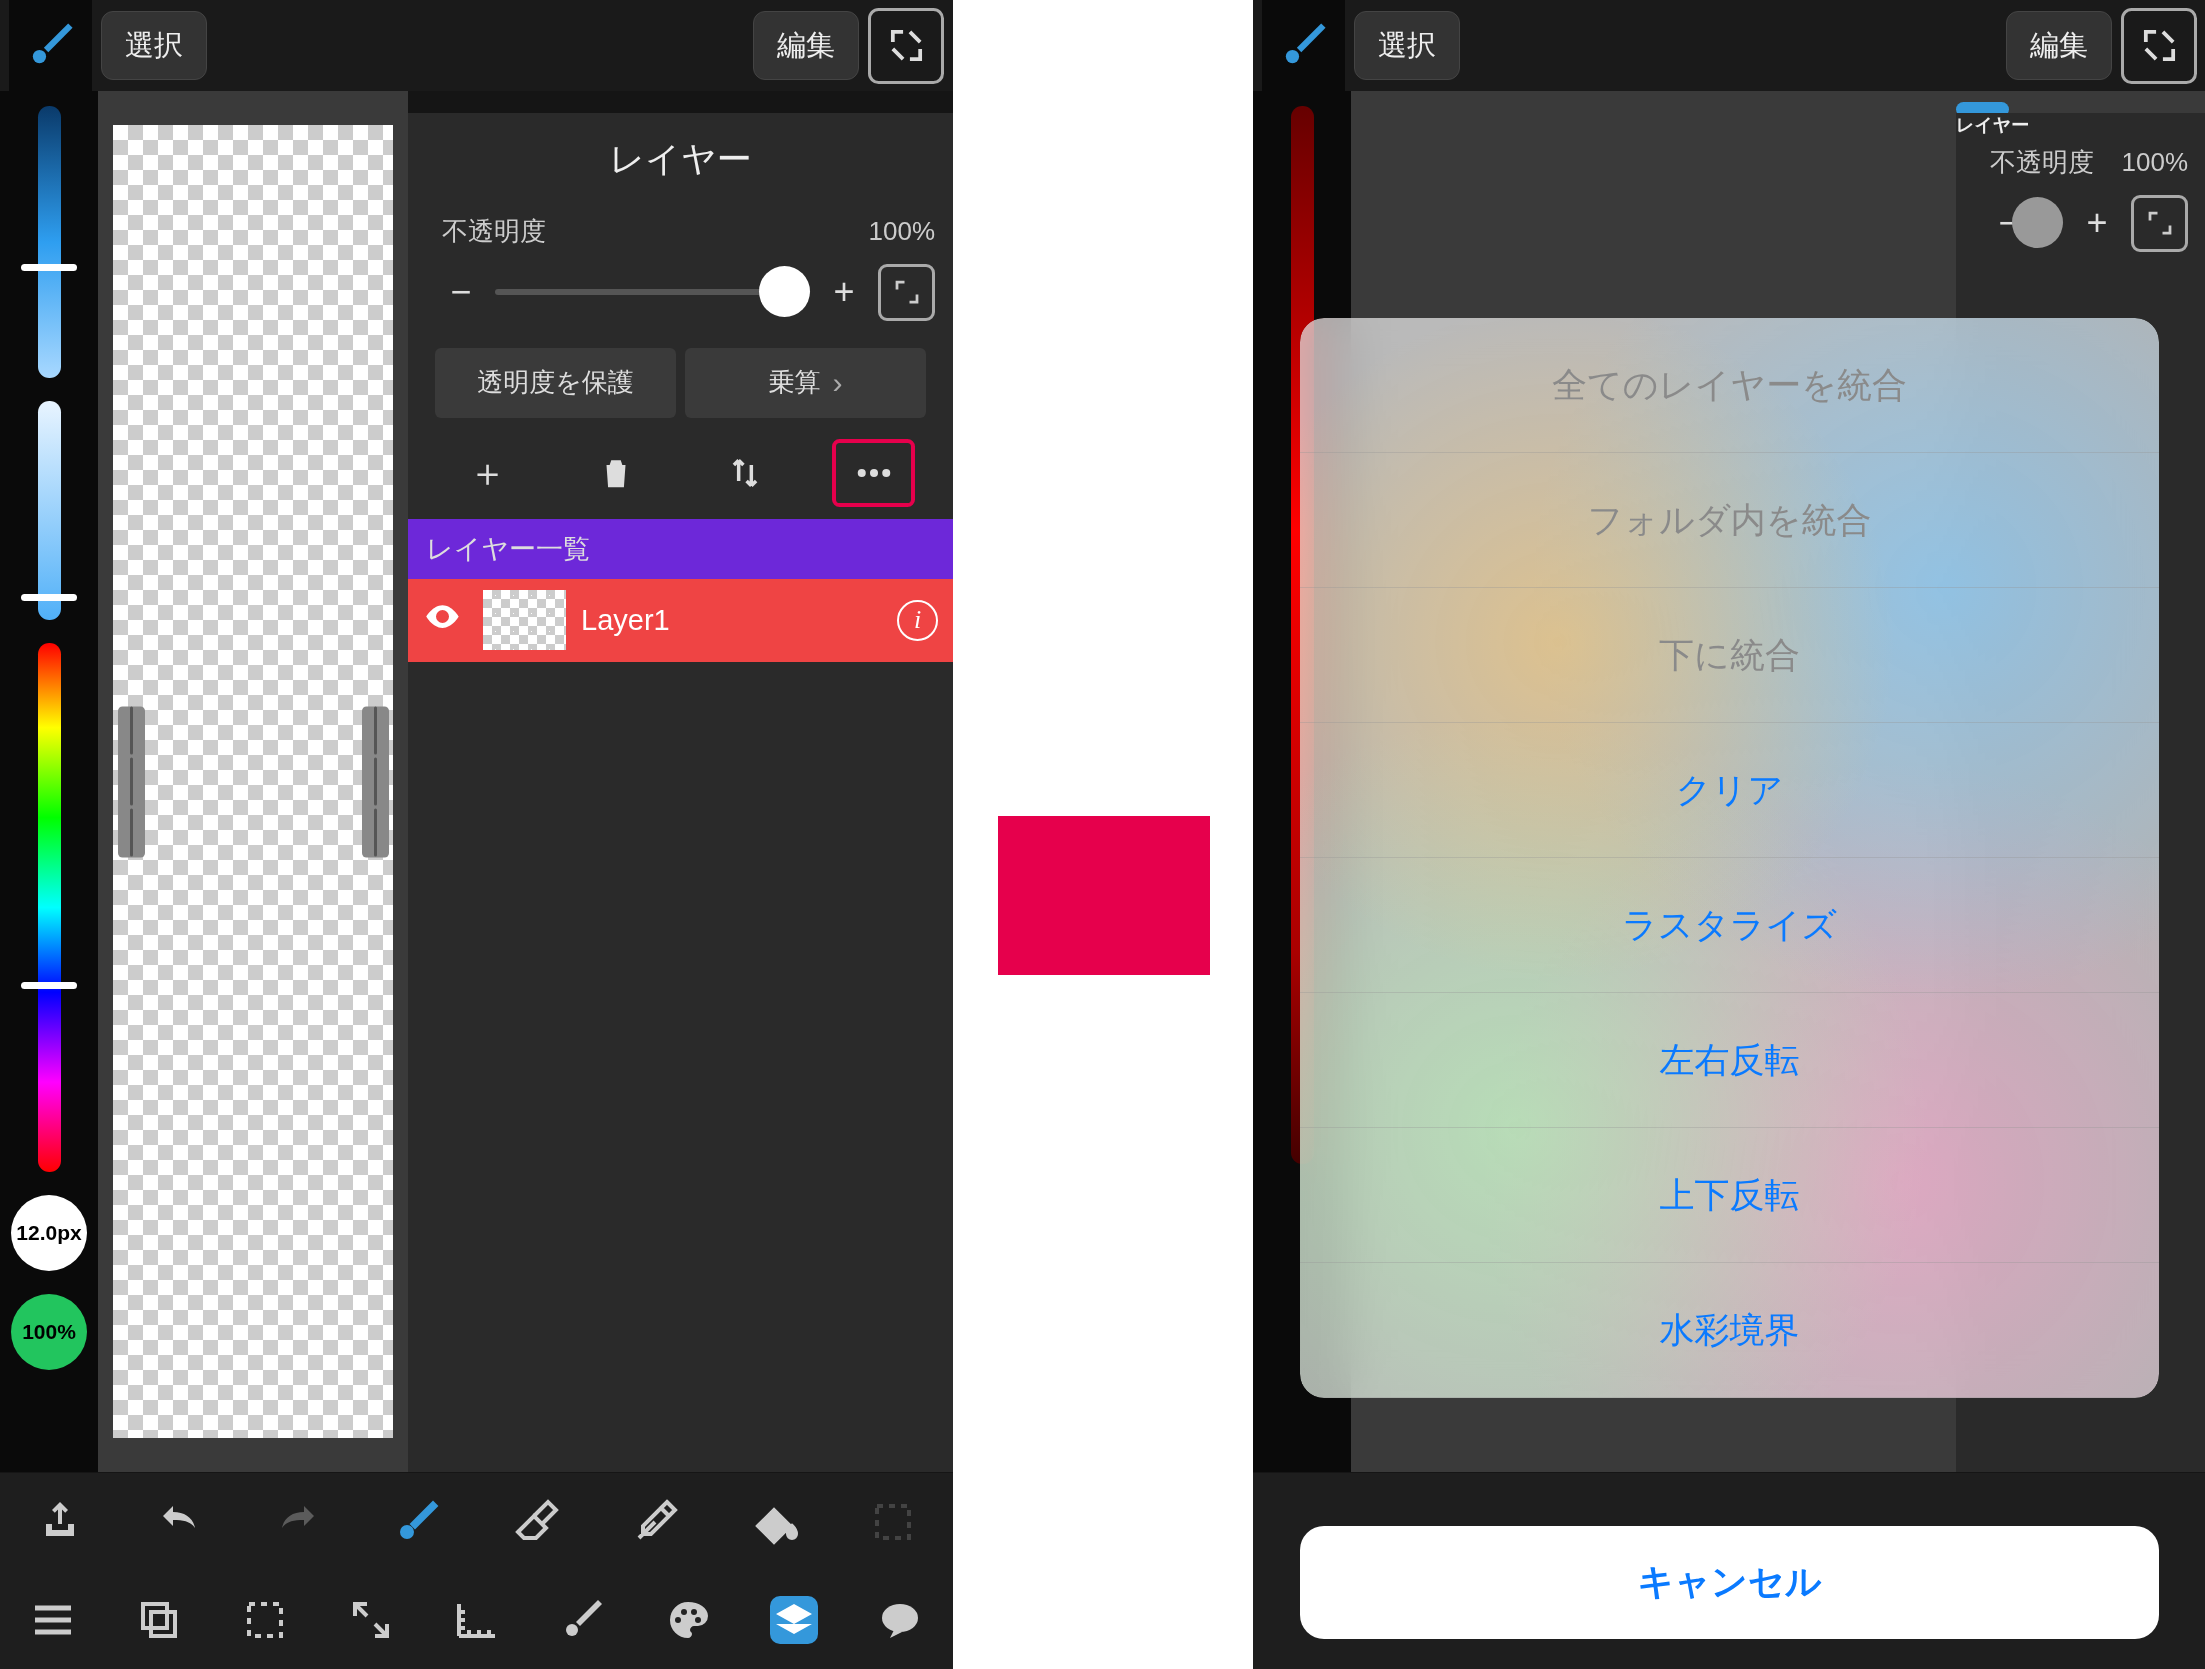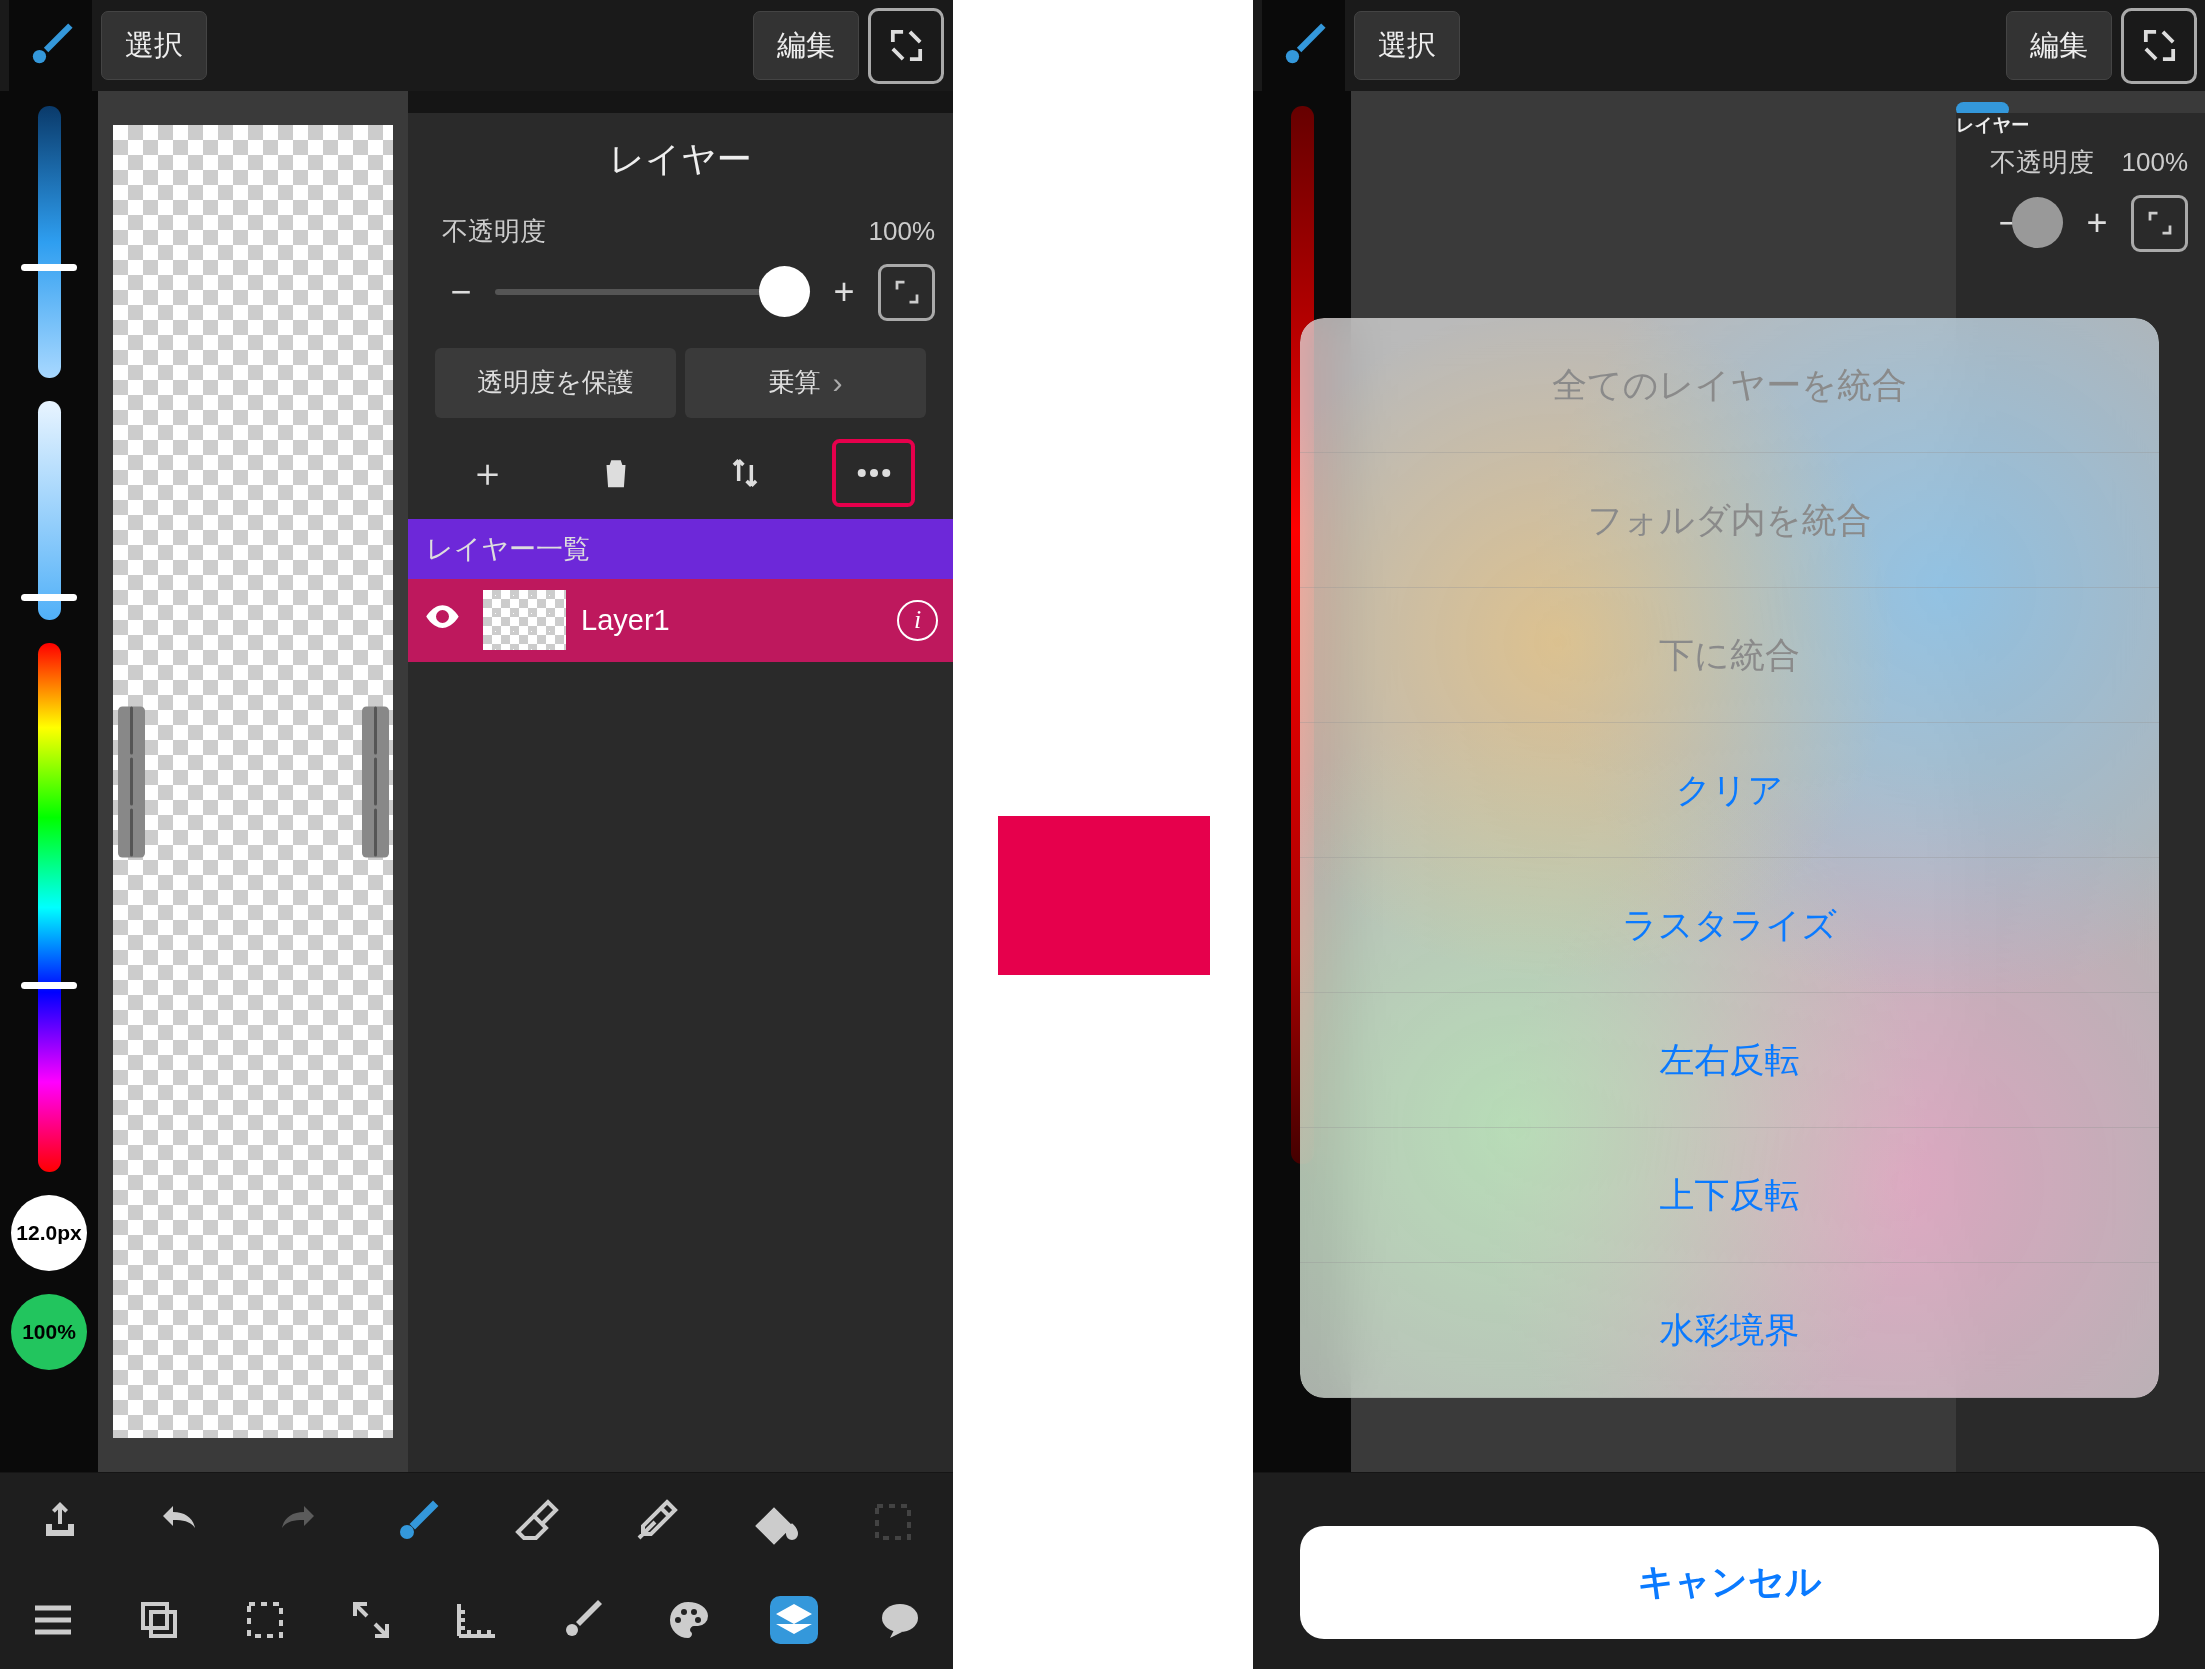--- a/index.html
+++ b/index.html
@@ -6,21 +6,21 @@
   body { width: 2205px; height: 1669px; background: #fff; position: relative; }
 
   .screen { position: absolute; width: 953px; height: 1669px; background: #151515; overflow: hidden; }
   .screen.left { left: 0; top: 0; }
   .screen.right { left: 1253px; top: 0; }
 
   
   .topbar { height: 91px; background: #1a1a1a; display: flex; align-items: center; padding: 0 9px; gap: 9px; }
   .brush-ind { width: 83px; height: 91px; background: #0a0a0a; display:flex; align-items:center; justify-content:center;}
   .brush-ind svg { width:53px; height:53px;}
-  .pillbtn { background:#333; color:#eee; font-size:29px; padding:13.6px 23px; border-radius:7px; border:0.8px solid #444; display:flex; align-items:center; justify-content:center; }
+  .pillbtn { background:#333; color:#eee; font-size:29px; padding:13.6px 23px; border-radius:12px; border:0.8px solid #444; display:flex; align-items:center; justify-content:center; }
   .spacer { flex:1; }
   .sqbtn { width:76px; height:76px; border:3px solid #aaa; border-radius:10.6px; display:flex; align-items:center; justify-content:center; color:#ddd; }
 
   
   .rail { position:absolute; left:0; top:91px; width:98px; bottom:197px; background:#0a0a0a; display:flex; flex-direction:column; align-items:center; padding-top:15px; gap:23px;}
   .vslider { width:23px; border-radius:11.3px; position:relative; }
   .vs1 { height:272px; background:linear-gradient(to bottom,#0a3a6a,#2e9ef0,#a8d8ff);}
   .vs2 { height:219px; background:linear-gradient(to bottom,#e8f4ff,#50b0f8);}
   .vs3 { height:529px; background:linear-gradient(to bottom,#f00,#ff0 16%,#0f0 33%,#0ff 50%,#00f 66%,#f0f 83%,#f00 100%);}
   .vs3-red { height:529px; background:linear-gradient(to bottom,#600,#f00 40%,#a00 80%,#400);}
@@ -52,21 +52,21 @@
   .opac-knob{ position:absolute; right:0; top:-23px; width:51px; height:51px; border-radius:26px; background:#fff;}
   .opac-knob.grey{ background:#999;}
   .sq-exp{ width:57px;height:57px;border:3px solid #aaa;border-radius:9px;display:flex;align-items:center;justify-content:center;}
   .btnrow{ display:flex; gap:9px; padding:9px 27px;}
   .btnrow .b{ flex:1; background:#3a3a3a; border-radius:6px; height:70px; display:flex; align-items:center; justify-content:center; gap:12px; font-size:26px; color:#ddd;}
   .chev{ font-size:30px;color:#aaa;}
   .toolrow{ display:flex; padding:12px 18px; gap:6px; align-items:center; justify-content:space-around;}
   .tbtn{ width:83px; height:68px; display:flex; align-items:center; justify-content:center; font-size:39px; color:#ddd; border-radius:7.6px;}
   .tbtn.hl{ border:4.5px solid #e6004c;}
   .listhdr{ background:#6d28d9; font-size:27px; padding:12px 18px; color:#ddd;}
-  .layer-item{ background:#be185d; height:83px; display:flex; align-items:center; padding:0 15px; gap:15px; color:#fff; font-size:29px;}
+  .layer-item{ background:#ef4444; height:83px; display:flex; align-items:center; padding:0 15px; gap:15px; color:#fff; font-size:29px;}
   .layer-item .eye{ width:45px;}
   .layer-item .thumb{ width:83px; height:60px; background-image: linear-gradient(45deg,#ccc 25%,transparent 25%),linear-gradient(-45deg,#ccc 25%,transparent 25%),linear-gradient(45deg,transparent 75%,#ccc 75%),linear-gradient(-45deg,transparent 75%,#ccc 75%); background-size:18px 18px; background-position:0 0,0 9px,9px -9px,-9px 0; background-color:#fff;}
   .layer-item .info{ margin-left:auto; width:41px;height:41px;border:2.3px solid #fff;border-radius:20.4px;display:flex;align-items:center;justify-content:center;font-size:26px;font-style:italic;font-family:serif;}
 
   
   .bbar{ position:absolute; left:0; right:0; height:98px; background:#1e1e1e; display:flex; align-items:center; justify-content:space-around;}
   .bbar.b1{ bottom:98px;} .bbar.b2{ bottom:0;}
   .ticon{ width:106px; height:100%; display:flex; align-items:center; justify-content:center; color:#ccc;}
   .ticon svg{width:48px;height:48px;}
   .ticon.blue svg *{fill:#3498db;stroke:#3498db;}

